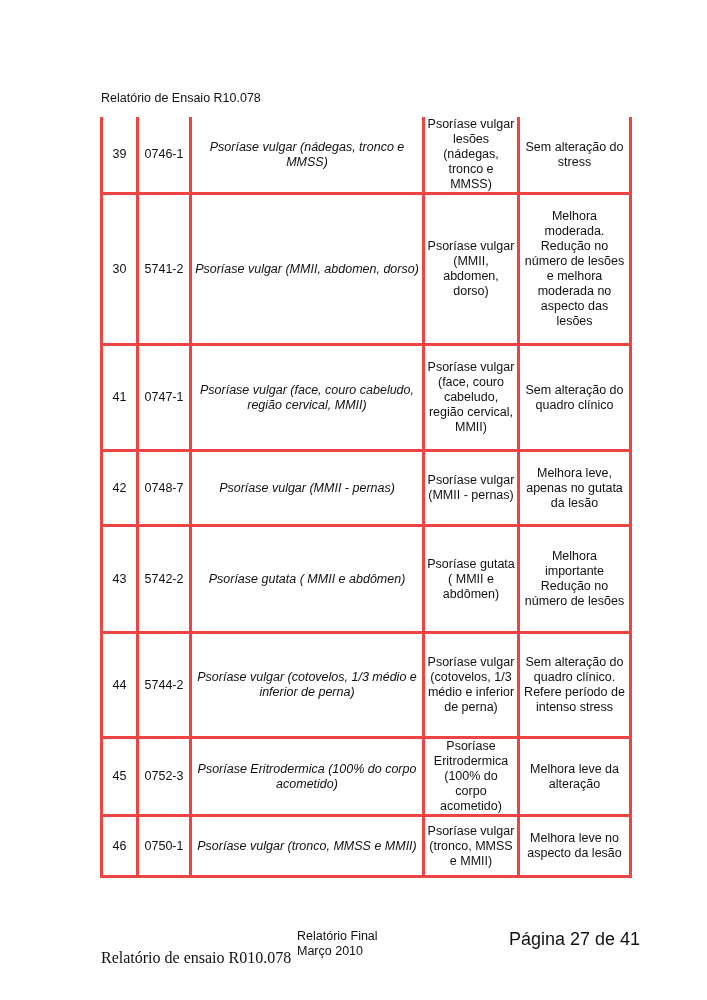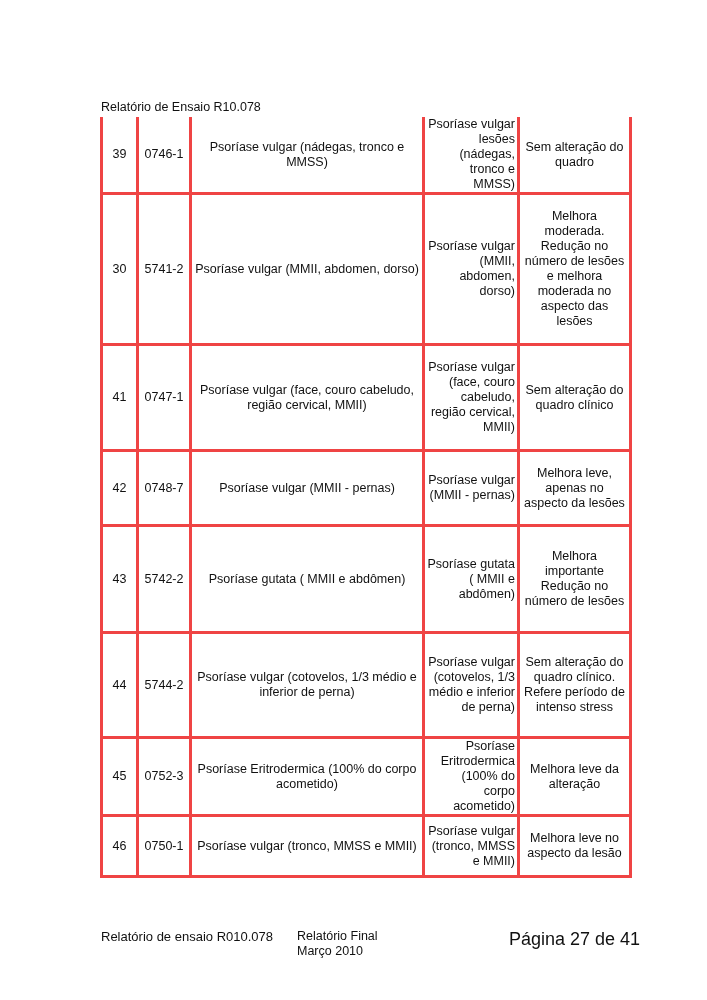--- a/index.html
+++ b/index.html
@@ -1,65 +1,65 @@
 <!DOCTYPE html>
 <html><head>
 <meta charset="utf-8">
 <style>
   html, body { margin:0; padding:0; background:#ffffff; }
   body { width:707px; height:1000px; position:relative; overflow:hidden;
          font-family:"Liberation Sans", sans-serif; color:#111; }
-  .header { position:absolute; left:101px; top:100px; font-size:12.5px; }
+  .header { position:absolute; left:101px; top:91px; font-size:12.5px; }
   table.data { position:absolute; left:100px; top:117px; border-collapse:collapse;
                table-layout:fixed; font-size:12.5px; line-height:15px; }
   table.data td { border:3px solid #ef4444; text-align:center; vertical-align:middle; padding:0 2px; }
   table.data tr:first-child td { border-top:none; }
   table.data td.c1 { width:29px; }
   table.data td.c2 { width:46px; }
-  table.data td.c3 { width:226px; }
-  table.data td.c4 { width:88px; border-left:1px solid #333;text-align:right; }
+  table.data td.c3 { width:226px;font-style:italic; }
+  table.data td.c4 { width:88px; border-left:1px solid #333; }
   table.data td.c5 { width:105px; border-left:1px solid #000; }
-  .f1 { position:absolute; left:101px; top:929px; font-size:13px; }
+  .f1 { position:absolute; left:101px; top:949px; font-size:16px;font-family:Liberation Serif, serif; }
   .f2 { position:absolute; left:297px; top:929px; width:110px; font-size:12.5px; text-align:left; line-height:15px; }
   .f3 { position:absolute; left:509px; top:929px; font-size:18px; }
 </style>
 </head>
 <body>
 
 <div class="header">Relatório de Ensaio R10.078</div>
 
 <table class="data">
   <tbody>
     <tr style="height:75px">
       <td class="c1">39</td>
       <td class="c2">0746-1</td>
       <td class="c3">Psoríase  vulgar  (nádegas, tronco e MMSS)</td>
       <td class="c4">Psoríase vulgar lesões (nádegas, tronco e MMSS)</td>
-      <td class="c5">Sem alteração do quadro</td>
+      <td class="c5">Sem alteração do stress</td>
     </tr>
     <tr style="height:151px">
       <td class="c1">30</td>
       <td class="c2">5741-2</td>
       <td class="c3">Psoríase  vulgar (MMII, abdomen, dorso)</td>
       <td class="c4">Psoríase vulgar (MMII, abdomen, dorso)</td>
       <td class="c5">Melhora moderada. Redução no número de lesões e melhora moderada no aspecto das lesões</td>
     </tr>
     <tr style="height:106px">
       <td class="c1">41</td>
       <td class="c2">0747-1</td>
       <td class="c3">Psoríase  vulgar (face, couro cabeludo, região cervical, MMII)</td>
       <td class="c4">Psoríase vulgar (face, couro cabeludo, região cervical, MMII)</td>
       <td class="c5">Sem alteração do quadro clínico</td>
     </tr>
     <tr style="height:75px">
       <td class="c1">42</td>
       <td class="c2">0748-7</td>
       <td class="c3">Psoríase  vulgar       (MMII - pernas)</td>
       <td class="c4">Psoríase vulgar (MMII - pernas)</td>
-      <td class="c5">Melhora leve, apenas no aspecto da lesões</td>
+      <td class="c5">Melhora leve, apenas no gutata da lesão</td>
     </tr>
     <tr style="height:107px">
       <td class="c1">43</td>
       <td class="c2">5742-2</td>
       <td class="c3">Psoríase  gutata        ( MMII e abdômen)</td>
       <td class="c4">Psoríase gutata ( MMII e abdômen)</td>
       <td class="c5">Melhora importante Redução no número de lesões</td>
     </tr>
     <tr style="height:105px">
       <td class="c1">44</td>

